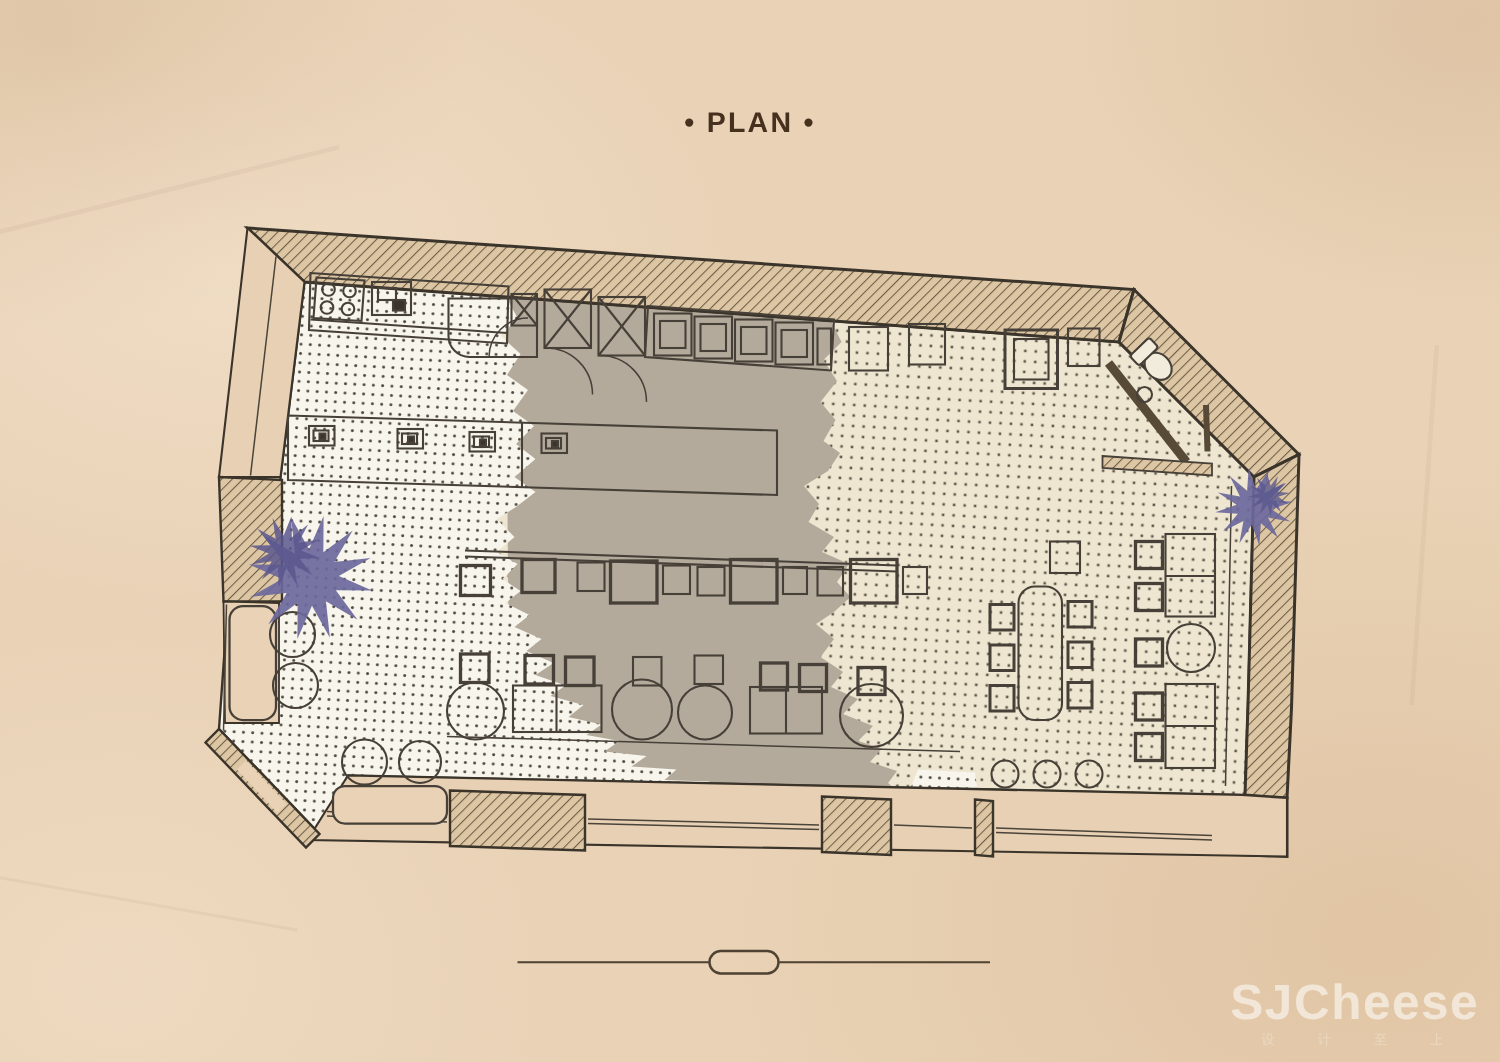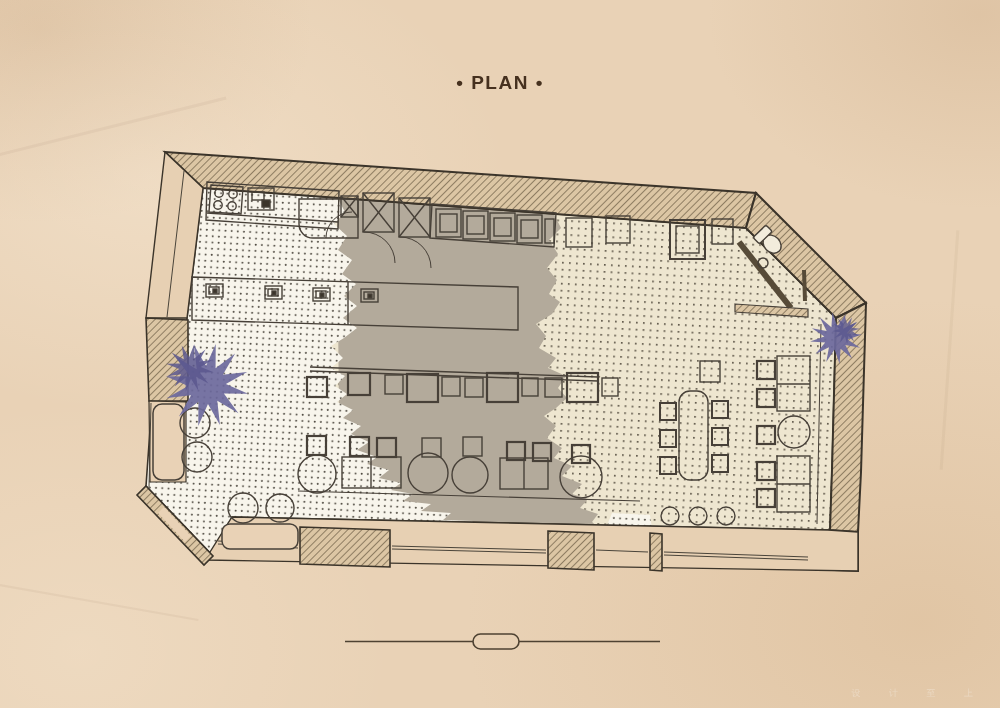--- a/index.html
+++ b/index.html
@@ -274,14 +274,15 @@
   </g>
 
   <g stroke="#4e4232" fill="none">
     <line x1="345" y1="641.5" x2="473" y2="641.5" stroke-width="1.4"></line>
     <line x1="519" y1="641.5" x2="660" y2="641.5" stroke-width="1.4"></line>
     <rect x="473" y="634" width="46" height="15" rx="7.5" stroke-width="1.6"></rect>
   </g>
 </svg>
 
 <div class="watermark">
+  <div class="wm-main">SJCheese</div>
   <div class="wm-sub">设 计 至 上</div>
 </div>
 
 </body></html>

